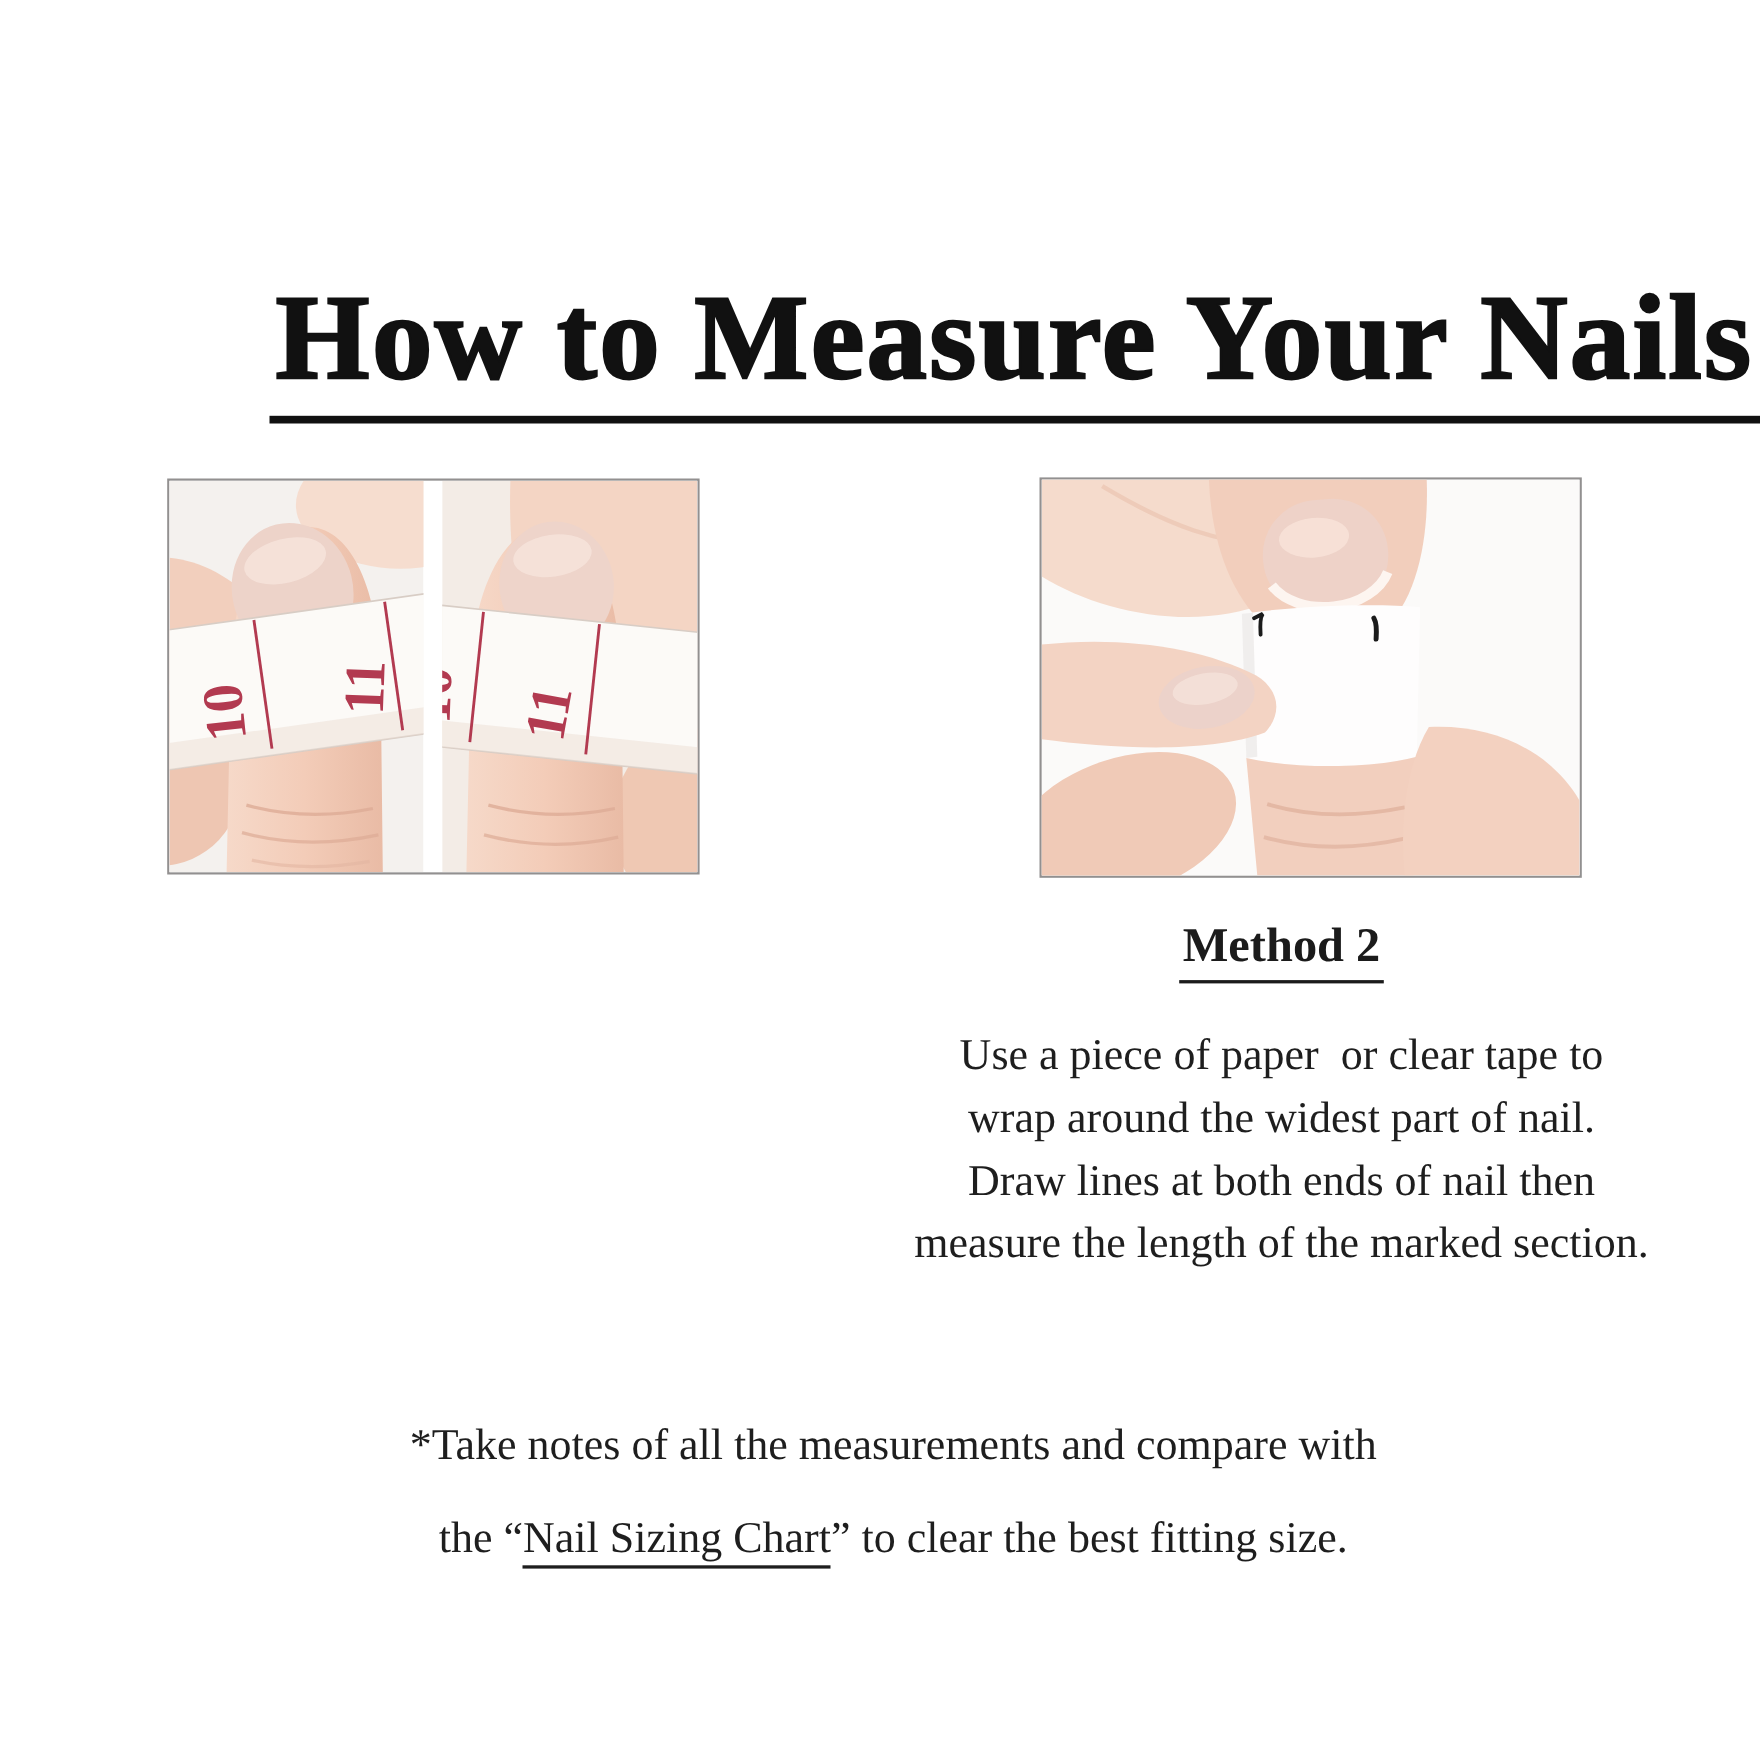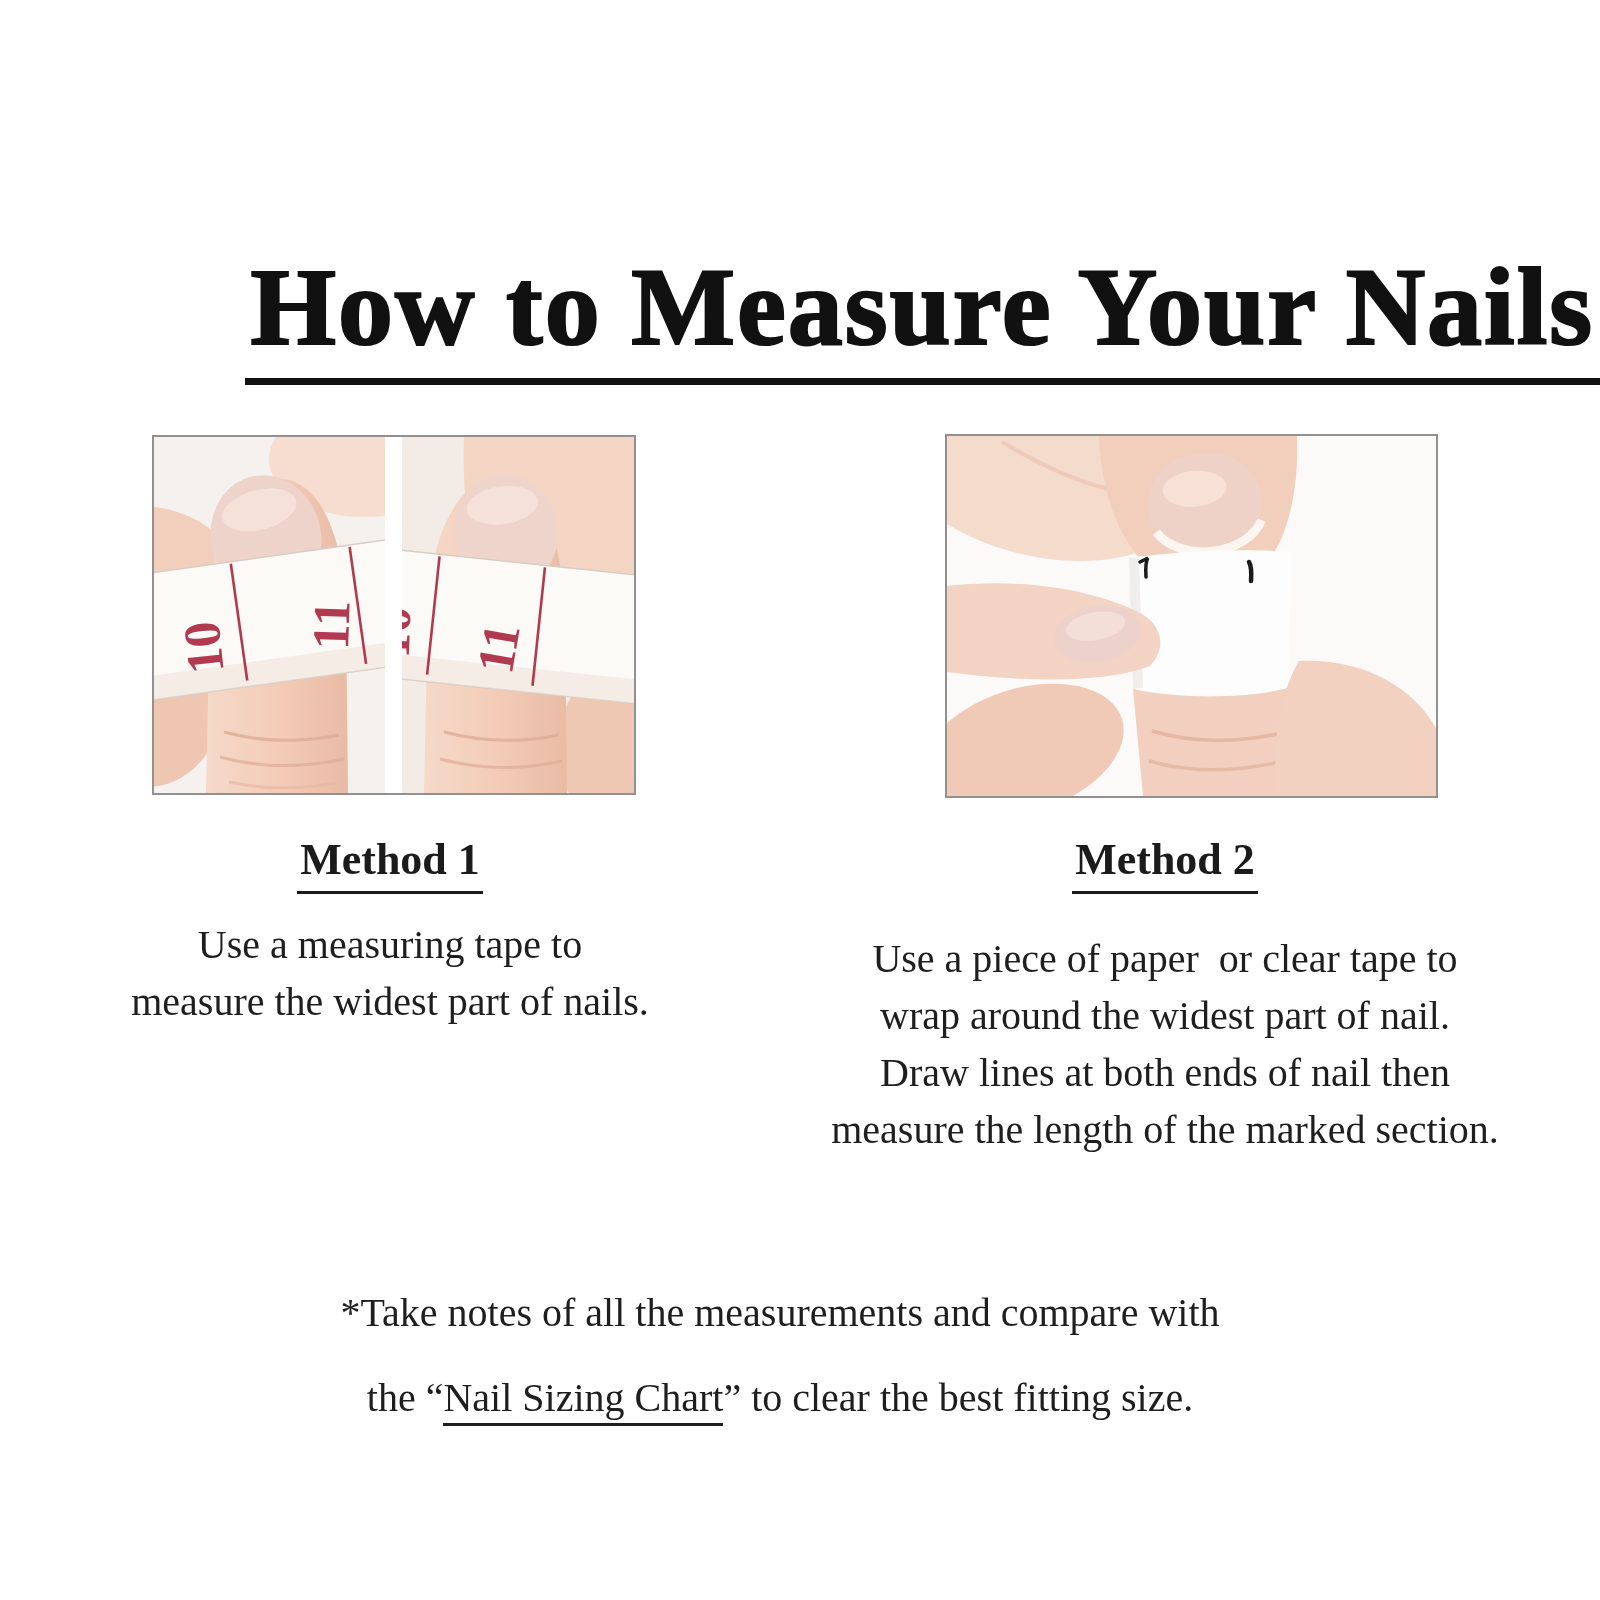--- a/index.html
+++ b/index.html
@@ -32,21 +32,21 @@
   .method-2{left:745px;top:838px;width:840px;}
   .method h2{
     display:inline-block;margin:0;font-size:44px;line-height:1;font-weight:bold;color:#1b1b1b;
     padding:0 3px 9px 3px;border-bottom:3.5px solid #1b1b1b;
   }
   .method-1 h2{margin-bottom:22px;}
   .method-2 h2{margin-bottom:36px;}
   .tline{font-size:40px;line-height:57px;margin:0;white-space:pre-wrap;color:#1e1e1e;}
 
   
-  .footer{position:absolute;left:0;top:1284px;width:1560px;text-align:center;}
+  .footer{position:absolute;left:0;top:1284px;width:1560px;text-align:center;padding-left:32px;}
   .footer .tline{line-height:58px;}
   .chart-ref{
     display:inline-block;border-bottom:3px solid #1e1e1e;padding-bottom:3px;line-height:1.1;margin-top:34px;
   }
 </style>
 </head>
 <body>
 
 <div class="canvas">
 
@@ -150,25 +150,20 @@
         <ellipse cx="150" cy="190" rx="30" ry="14" fill="#f5e2da" opacity="0.8"></ellipse>
       </g>
       <ellipse cx="75" cy="315" rx="105" ry="62" fill="#f0cab7" transform="rotate(-18 75 315)"></ellipse>
       <path d="M186,253 C230,263 300,263 341,252 L338,360 L196,360 Z" fill="#f2cfbe"></path>
       <path d="M205,295 Q262,312 330,298" stroke="#e0b19d" stroke-width="3.5" fill="none" opacity="0.8"></path>
       <path d="M202,325 Q262,342 332,326" stroke="#e0b19d" stroke-width="3.5" fill="none" opacity="0.7"></path>
       <path d="M352,225 C415,222 465,250 489,292 L489,360 L330,360 C325,310 332,258 352,225 Z" fill="#f3d1c0"></path>
     </svg>
   </figure>
 
-  <section class="method method-1">
-    <h2>Method 1</h2>
-    <p class="tline">Use a measuring tape to</p>
-    <p class="tline">measure the widest part of nails.</p>
-  </section>
 
   <section class="method method-2">
     <h2>Method 2</h2>
     <p class="tline">Use a piece of paper  or clear tape to</p>
     <p class="tline">wrap around the widest part of nail.</p>
     <p class="tline">Draw lines at both ends of nail then</p>
     <p class="tline">measure the length of the marked section.</p>
   </section>
 
   <div class="footer">

